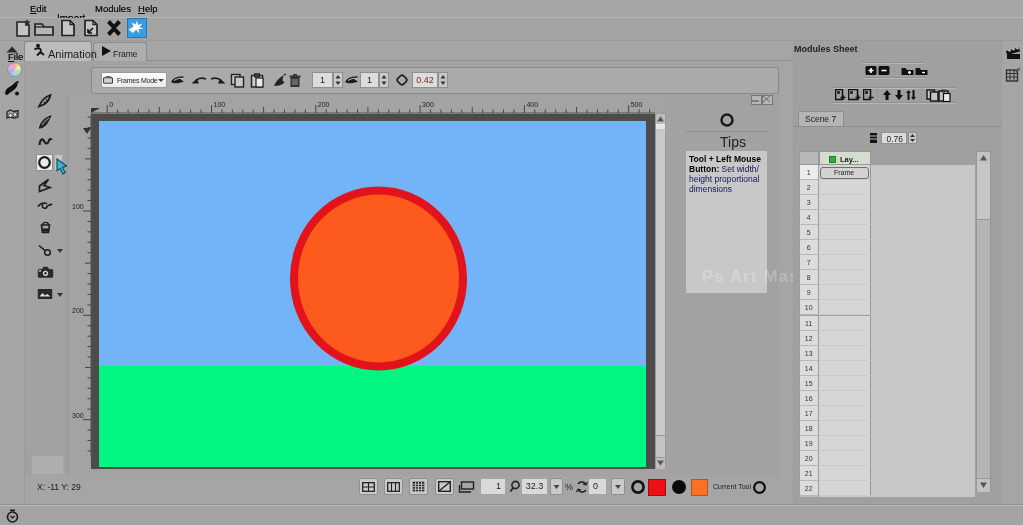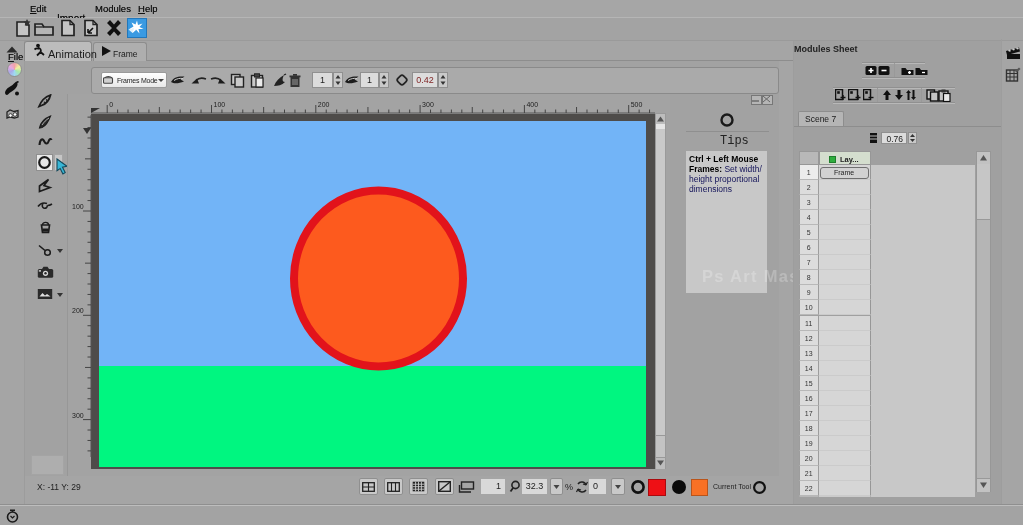--- a/index.html
+++ b/index.html
@@ -333,23 +333,23 @@
 <svg class="abs" style="left:762px;top:95px;" width="9" height="8">
     <path d="M1 1 L8 7 M8 1 L1 7" stroke="#666" stroke-width="1"></path>
   </svg>
 <svg class="abs" style="left:751px;top:95px;" width="9" height="8">
     <path d="M1 6 L8 6" stroke="#666" stroke-width="1.4"></path>
   </svg>
 <svg class="abs" style="left:718px;top:111px;" width="18" height="18">
     <circle cx="9" cy="9" r="5.5" fill="none" stroke="#1a1a1a" stroke-width="2.4"></circle>
   </svg>
 <div class="abs" style="left:686px;top:131px;width:83px;height:1px;background:#8f8f8f;"></div>
-<div class="abs" style="left:720px;top:134px;font-size:12px;color:#222;font-family:Liberation Mono, monospace;">Tips</div>
+<div class="abs" style="left:720px;top:134px;font-size:14px;color:#222;">Tips</div>
 <div class="abs" style="left:686px;top:151px;width:81px;height:142px;background:#c8c8c8;"></div>
-<div class="abs" style="left:689px;top:154px;width:76px;font-size:8.5px;line-height:10px;color:#14145a;"><b style="color:#000;">Ctrl + Left Mouse Frames:</b> Set width/ height proportional dimensions</div>
+<div class="abs" style="left:689px;top:154px;width:76px;font-size:8.5px;line-height:10px;color:#14145a;"><b style="color:#000;">Tool + Left Mouse Button:</b> Set width/ height proportional dimensions</div>
 
 <div class="abs" style="left:702px;top:267px;font-size:16.5px;font-weight:bold;color:rgba(255,255,255,0.24);letter-spacing:1.3px;">Ps Art Master</div>
 
 <div class="ln" style="left:793px;top:41px;width:1px;height:484px;background:#9d9d9d;"></div>
 <div class="abs" style="left:794px;top:41px;width:207px;height:484px;background:#a0a0a0;"></div>
 <div class="abs" style="left:793px;top:44px;font-size:9px;font-weight:bold;color:#222;padding-left:1px;">Modules Sheet</div>
 <div class="abs" style="left:862px;top:62px;width:63px;height:1px;background:#b8b8b8;border-top:1px solid #909090;"></div>
 <div class="abs" style="left:862px;top:77px;width:63px;height:1px;background:#b8b8b8;border-top:1px solid #909090;"></div>
 <svg class="abs" style="left:865px;top:64.5px;" width="12" height="11">
     <rect x="0.5" y="1" width="11" height="9" rx="1.5" fill="#111"></rect>

